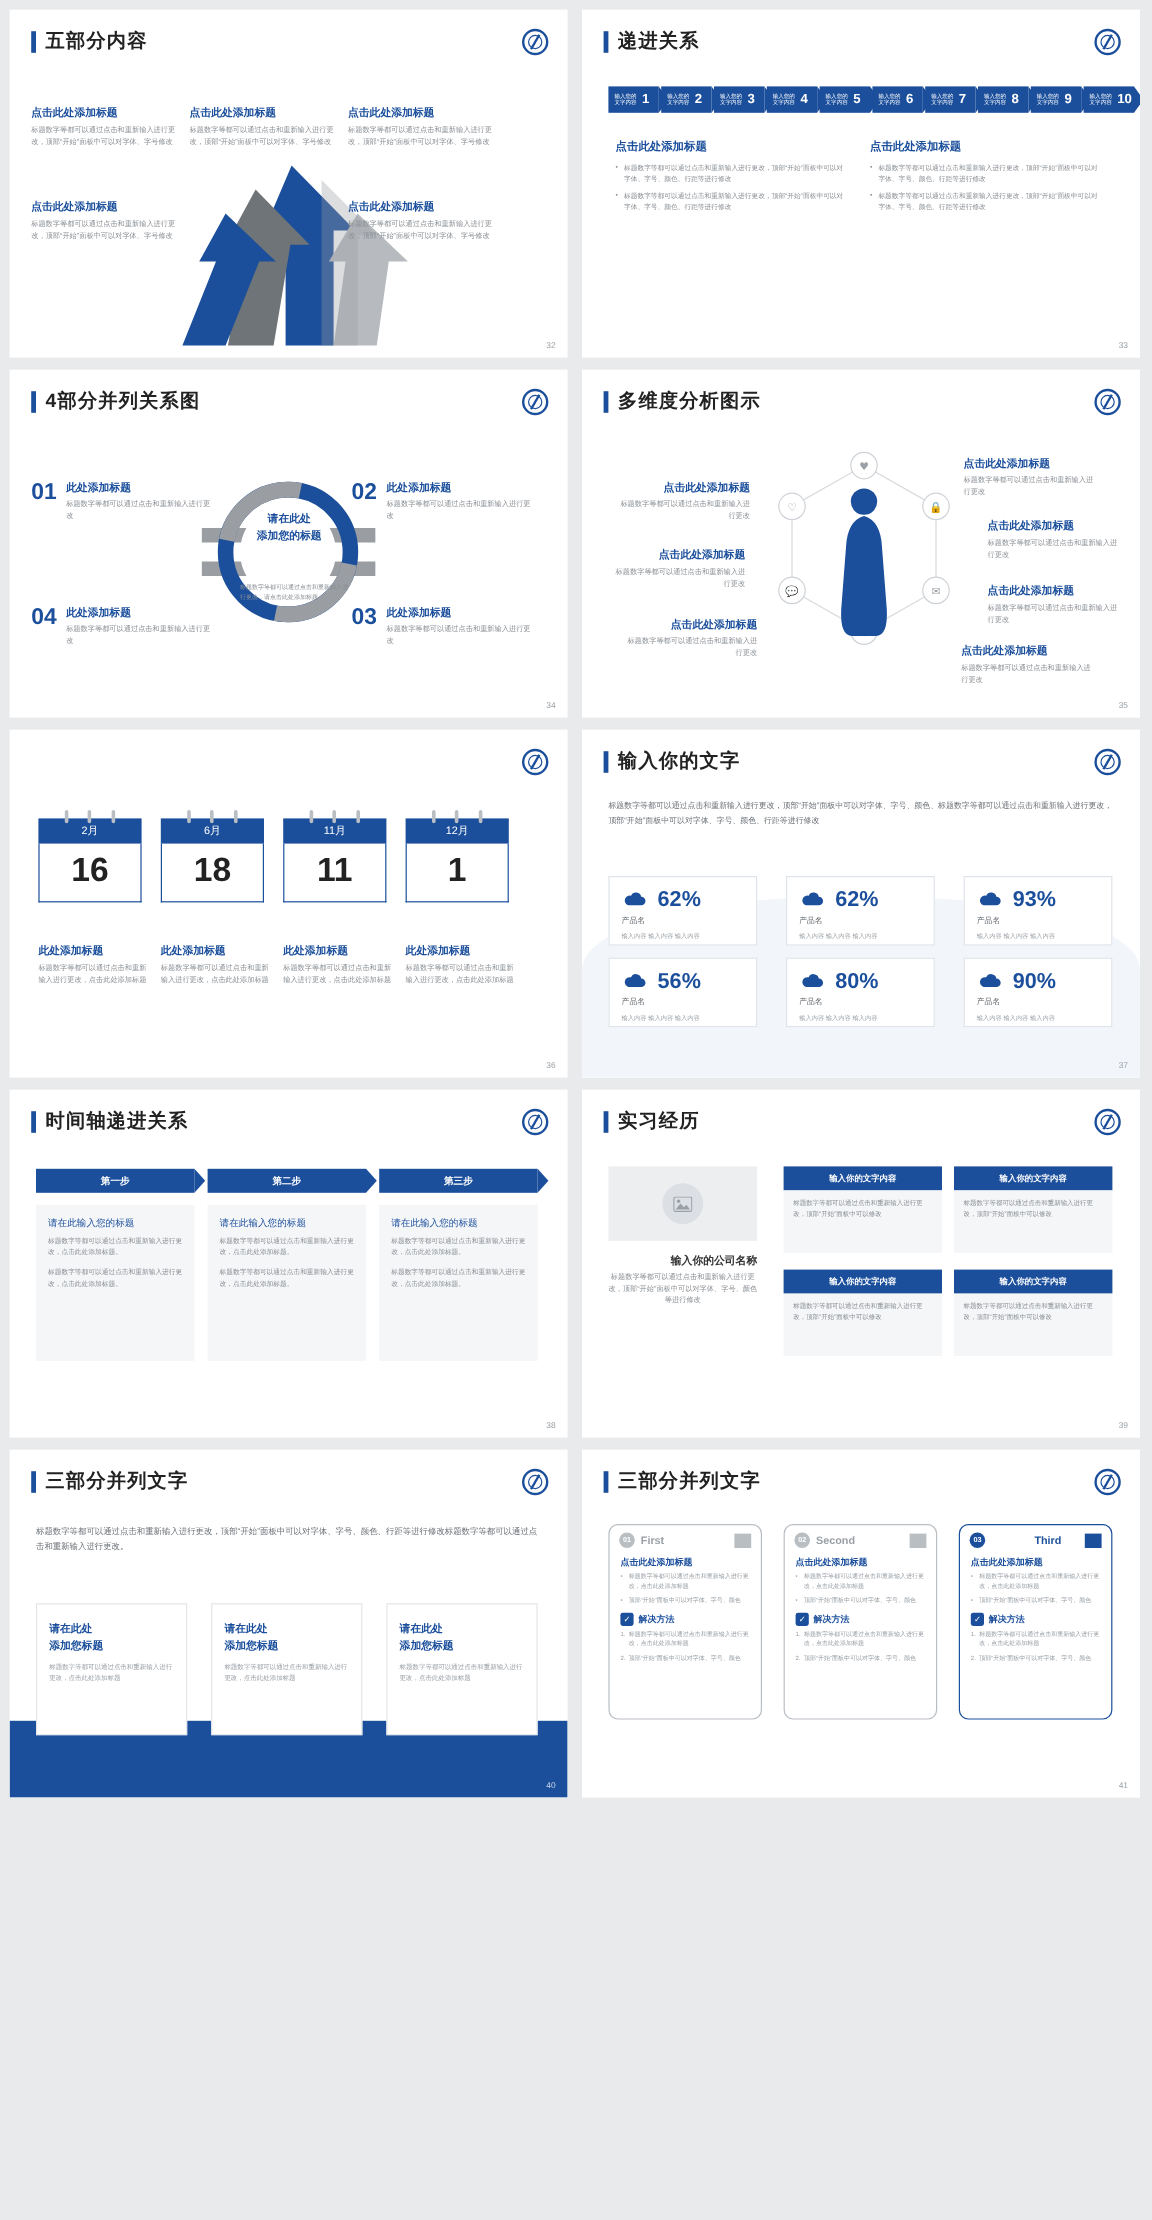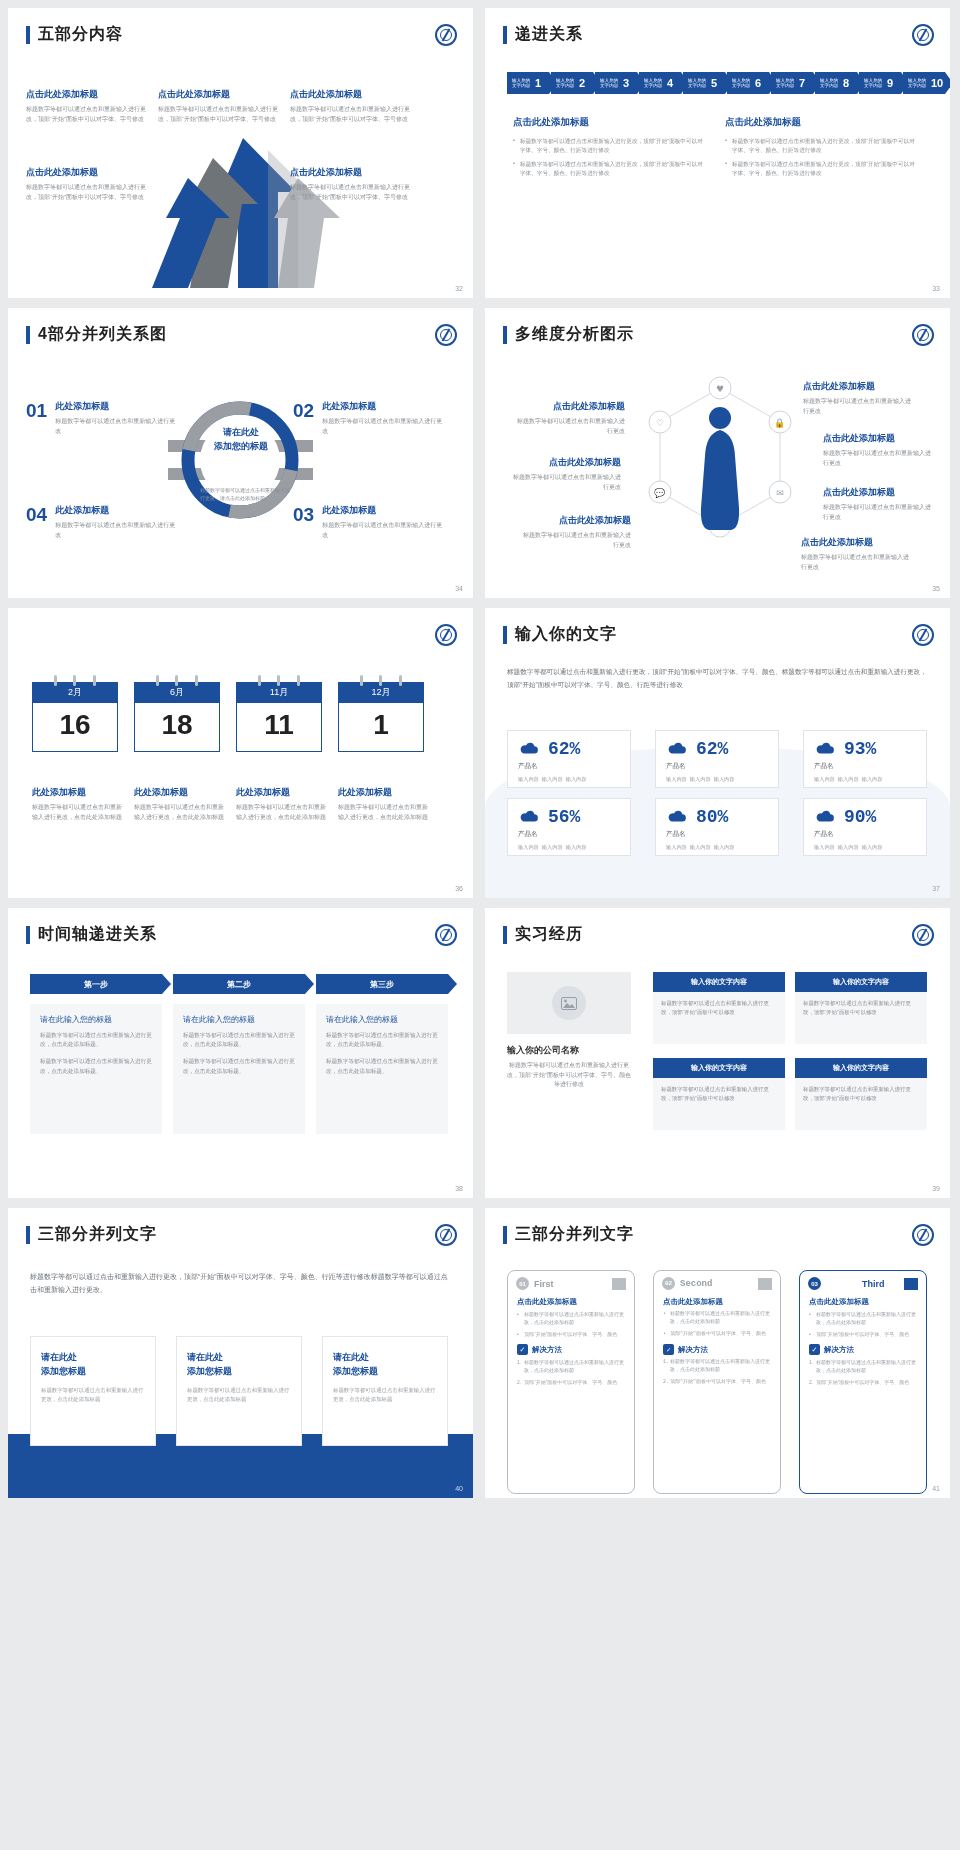--- a/index.html
+++ b/index.html
@@ -64,21 +64,21 @@
   .cal { position:absolute; width:86px; top:74px; }
   .cal .hdr { background:#1b4f9c; color:#fff; font-size:9px; text-align:center; padding:4px 0; }
   .cal .bdy { border:1px solid #1b4f9c; border-top:none; text-align:center; font-size:28px; font-weight:bold; color:#222; padding:6px 0 10px 0;}
   .cal .rings { position:absolute; top:-7px; left:0; right:0; display:flex; justify-content:space-around; padding:0 14px;}
   .cal .rings i { display:block; width:3px; height:11px; background:#b9bec3; border-radius:2px;}
   .cal-cap { position:absolute; width:90px; top:178px; }
 
   
   .wave { position:absolute; left:0; right:0; bottom:0; height:150px; background:#f2f6fb;
           border-radius:200px 200px 0 0 / 60px 60px 0 0; }
-  .pcard { position:absolute; width:124px; height:58px; background:#fff; border:1px solid #dfe4ea; padding:8px 0 0 10px;font-family:Liberation Mono, monospace; }
+  .pcard { position:absolute; width:124px; height:58px; background:#fff; border:1px solid #dfe4ea; padding:8px 0 0 10px; }
   .pcard .row { display:flex; align-items:center; gap:8px; }
   .pcard .pct { font-size:18px; font-weight:bold; color:#1b4f9c; }
   .pcard .nm { font-size:6.5px; color:#5b6167; margin-top:3px;}
   .pcard .sub { font-size:5.2px; color:#9aa0a6; margin-top:5px; }
   .cloud { width:22px; height:16px; }
 
   
   .step { position:absolute; top:66px; height:20px; width:132px; background:#1b4f9c; color:#fff;
           font-size:8px; font-weight:bold; display:flex; align-items:center; justify-content:center; }
   .step:after{ content:""; position:absolute; right:-9px; top:0; border-left:9px solid #1b4f9c;
@@ -97,21 +97,21 @@
   .ecard .bd { background:#f5f6f8; font-size:5.4px; color:#8a8f94; line-height:1.6; padding:7px 8px; height:52px;}
 
   
   .s40 .lead { position:absolute; left:22px; top:62px; width:420px; font-size:7px; color:#6b7177; line-height:1.9; }
   .bluefoot { position:absolute; left:0; right:0; bottom:0; height:64px; background:#1b4f9c; }
   .tcard { position:absolute; top:128px; width:126px; background:#fff; border:1px solid #e3e6ea; padding:14px 10px 10px 10px; height:110px;}
   .tcard .t { font-size:9px; font-weight:bold; color:#1b4f9c; line-height:1.5; margin-bottom:8px;}
   .tcard .p { font-size:5.4px; color:#9aa0a6; line-height:1.7;}
 
   
-  .ncard { position:absolute; top:62px; width:128px; height:224px; border:1.5px solid #b9bec3; border-radius:8px; background:#fff; }
+  .ncard { position:absolute; top:62px; width:128px; height:163px; border:1.5px solid #b9bec3; border-radius:8px; background:#fff; }
   .ncard.act { border-color:#1b4f9c; }
   .ncard .hd { display:flex; align-items:center; gap:5px; padding:6px 8px 4px 8px;}
   .ncard .bdg { width:13px; height:13px; border-radius:50%; background:#b9bec3; color:#fff; font-size:6px;
                 display:flex; align-items:center; justify-content:center; font-weight:bold;}
   .ncard.act .bdg { background:#1b4f9c; }
   .ncard .nm { font-size:9px; color:#9aa0a6; font-weight:bold;}
   .ncard.act .nm { color:#1b4f9c;margin-left:36px; }
   .ncard .flag { margin-left:auto; width:14px; height:12px; background:#b9bec3; }
   .ncard.act .flag { background:#1b4f9c; }
   .ncard .sec { padding:0 9px; }
@@ -536,21 +536,21 @@
     <div class="photo">
       <div class="circ">
         <svg width="16" height="13" viewBox="0 0 16 13">
             <rect x="0.5" y="0.5" width="15" height="12" rx="1.5" fill="none" stroke="#9aa0a6"></rect>
             <circle cx="4.5" cy="4" r="1.4" fill="#9aa0a6"></circle>
             <path d="M2 11 L6 6 L9 9 L11 7 L14 11 Z" fill="#9aa0a6"></path>
           </svg>
       </div>
     </div>
     <div class="cmp">
-      <div class="h3" style="font-size:9px; color:#333; text-align:left;">输入你的公司名称</div>
+      <div class="h3" style="font-size:9px; color:#333; text-align:right;">输入你的公司名称</div>
       <div class="p" style="text-align:center;">标题数字等都可以通过点击和重新输入进行更改，顶部“开始”面板中可以对字体、字号、颜色等进行修改</div>
     </div>
 
     <div class="ecard" style="left:168px; top:64px;">
       <div class="hd">输入你的文字内容</div>
       <div class="bd">标题数字等都可以通过点击和重新输入进行更改，顶部“开始”面板中可以修改</div>
     </div>
     <div class="ecard" style="left:310px; top:64px;">
       <div class="hd">输入你的文字内容</div>
       <div class="bd">标题数字等都可以通过点击和重新输入进行更改，顶部“开始”面板中可以修改</div>
@@ -624,21 +624,21 @@
           <div class="check">✓</div>
           <div class="solvtxt">解决方法</div>
         </div>
         <div class="olist">
           <div class="li num">标题数字等都可以通过点击和重新输入进行更改，点击此处添加标题</div>
           <div class="li num">顶部“开始”面板中可以对字体、字号、颜色</div>
         </div>
       </div>
     </div>
 
-    <div class="ncard" style="left:168px;font-family:Liberation Mono, monospace;">
+    <div class="ncard" style="left:168px;">
       <div class="hd">
         <div class="bdg">02</div>
         <div class="nm">Second</div>
         <div class="flag"></div>
       </div>
       <div class="sec">
         <div class="st">点击此处添加标题</div>
         <div class="li">标题数字等都可以通过点击和重新输入进行更改，点击此处添加标题</div>
         <div class="li">顶部“开始”面板中可以对字体、字号、颜色</div>
         <div class="solv">

